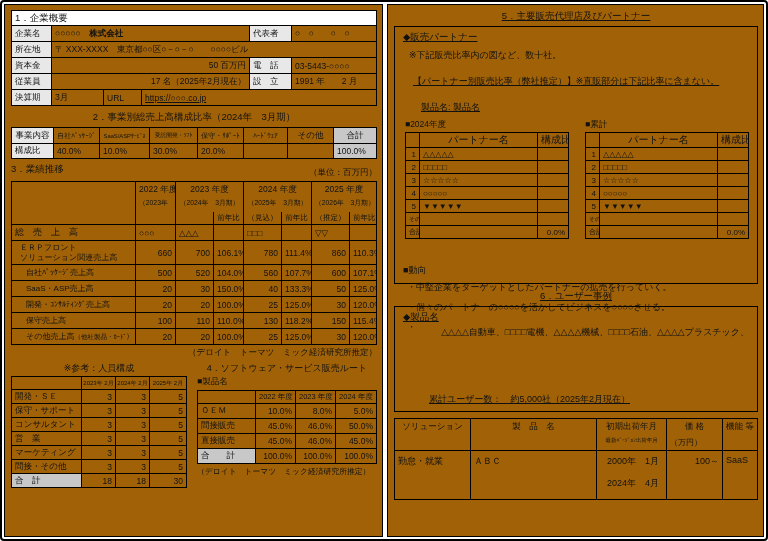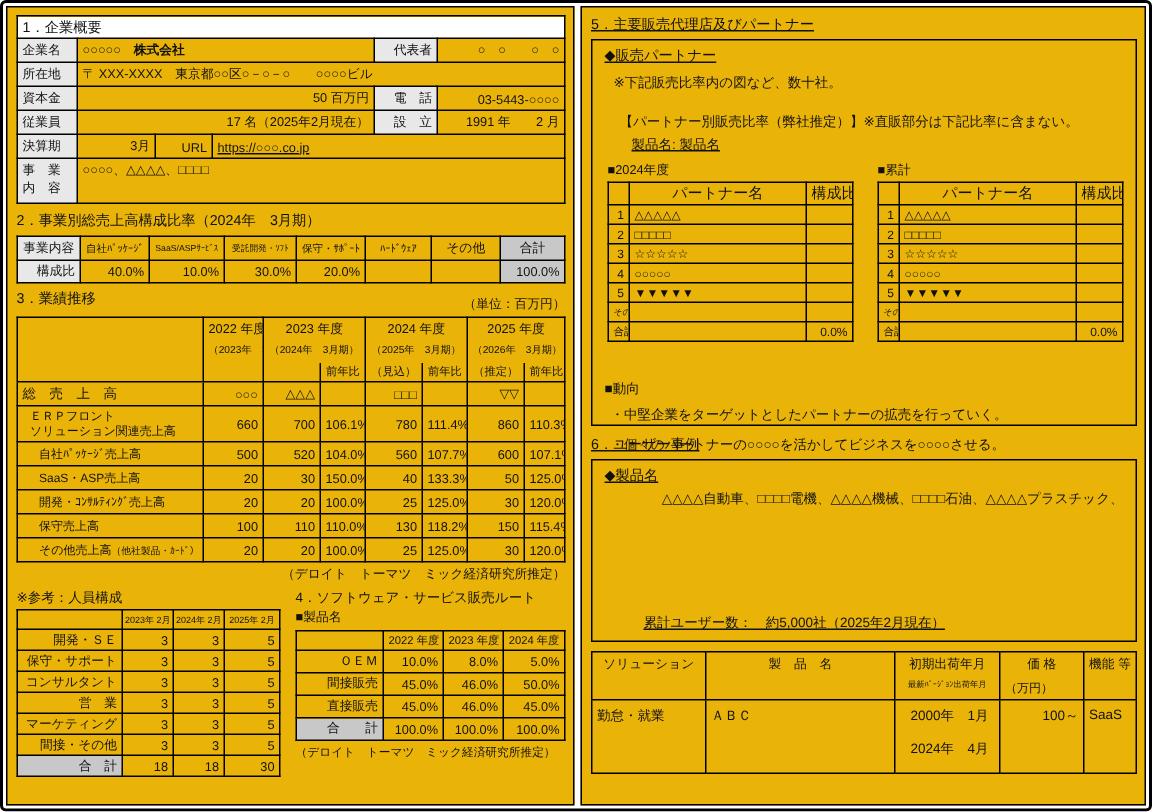--- a/index.html
+++ b/index.html
@@ -4,34 +4,34 @@
 <style>
   * { box-sizing: border-box; }
   html,body { margin:0; padding:0; }
   body {
     width:768px; height:541px;
     font-family:"Liberation Sans","DejaVu Sans",sans-serif;
     color:#111; background:#fff;
   }
   .sheet { width:768px; height:541px; border:2px solid #000; border-radius:4px;
            background:#fff; display:flex; }
-  .page { border:1px solid #000; margin:2px; background:#eab308; overflow:hidden; padding:5px 5px 4px 6px; }
+  .page { border:1px solid #000; margin:2px; background:#a16207; overflow:hidden; padding:5px 5px 4px 6px; }
   .page-left { width:379px; }
   .page-right { flex:1; }
 
   table { border-collapse:collapse; table-layout:fixed; width:100%; }
   td,th { border:1px solid #000; font-size:8.5px; padding:0 3px;
           font-weight:normal; overflow:hidden; white-space:nowrap; }
   .lab { background:#e8e8e8; }
   .tot { background:#c8c8c8; }
-  .r { text-align:right; } .c { text-align:right;margin-top:26px; }
+  .r { text-align:right; } .c { text-align:left;margin-top:26px; }
   .tiny { font-size:6.5px; }
   .u { text-decoration:underline; }
   .bold { font-weight:bold; }
-  .sec-title { font-size:9.5px; margin:0 0 3px 0; white-space:nowrap; }
+  .sec-title { font-size:9.5px; margin:0 0 3px 0; white-space:nowrap;text-align:center; }
 
   
   .s1t td { height:16px; }
   .s1t .title-cell { height:15px; font-size:9.5px; background:#fff; }
   .s1t .bizrow td { height:30px; vertical-align:top; padding-top:2px; }
   .s1t .urlv { text-decoration:underline; }
 
   
   .s2wrap { margin-top:5px; }
   .s2t th { height:16px; font-size:7px; padding:0 1px; }
@@ -62,33 +62,33 @@
   .pers td { height:14px; }
   .route th { height:13px; font-size:7.5px; }
   .route td { height:15px; }
   .mini-src { font-size:7.8px; margin-top:2px; white-space:nowrap; }
 
   
   .box { border:1px solid #000; padding:4px 8px; }
   .s5box { height:258px; display:flex; flex-direction:column; }
   .psub { font-size:9.5px; text-decoration:underline; margin-bottom:5px; }
   .note1 { margin-left:6px; margin-bottom:13px; font-size:9px; }
-  .note2 { margin-left:10px; margin-bottom:2px; font-size:9px; }
+  .note2 { margin-left:10px; margin-bottom:13px; font-size:9px;text-decoration:underline; }
   .prodline { margin-left:18px; margin-bottom:5px; font-size:9px; text-decoration:underline; width:fit-content; }
   .ptwrap { display:flex; gap:16px; margin-left:2px; margin-bottom:24px; }
   .pt { width:168px; }
   .ptcap { font-size:8.5px; margin-bottom:1px; }
   .pt th { height:13px; font-size:10px; }
   .pt td { height:13px; font-size:8px; }
   .pt td.num { text-align:right; padding-right:3px; }
   .pt td.oth { font-size:5.8px; }
   .trendlab { font-size:9px; margin:1px 0 4px 0; }
   .bullet { font-size:9px; margin:0 0 7px 4px; }
 
-  .s6box { height:122px; display:flex; flex-direction:column; margin-bottom:6px; }
+  .s6box { height:106px; display:flex; flex-direction:column; margin-bottom:6px; }
   .extext { font-size:9px; margin-left:2px;text-align:right; }
   .totline { margin-top:auto; margin-left:26px; width:fit-content;
              text-decoration:underline; font-size:9px; padding-bottom:1px; }
 
   .svc th { vertical-align:top; padding-top:2px; height:32px; text-align:center; }
   .svc .ship-sub { font-size:5.5px; margin-top:4px; }
   .svc .price-sub { font-size:8px; text-align:left; margin-top:4px; }
   .svc td { vertical-align:top; padding-top:4px; height:46px; font-size:9px; }
   .shipline { text-align:right; padding-right:4px; margin-bottom:9px; }
   .mt6 { margin-top:6px; }
@@ -133,27 +133,20 @@
         <td class="lab">従業員</td>
         <td colspan="3" class="r">17 名（2025年2月現在）</td>
         <td class="lab c">設　立</td>
         <td class="c">1991 年　　2 月</td>
       </tr>
       <tr>
         <td class="lab">決算期</td>
         <td class="c">3月</td>
         <td class="c">URL</td>
         <td colspan="3" class="urlv">https://○○○.co.jp</td>
-      </tr>
-      <tr class="bizrow">
-        <td class="lab">
-          <div>事　業</div>
-          <div>内　容</div>
-        </td>
-        <td colspan="5">○○○○、△△△△、□□□□</td>
       </tr>
     </tbody>
       </table>
 
     <div class="s2wrap">
       <div class="sec-title">2．事業別総売上高構成比率（2024年　3月期）</div>
       <table class="s2t">
         <colgroup>
             <col style="width:42px">
             <col style="width:46px">

